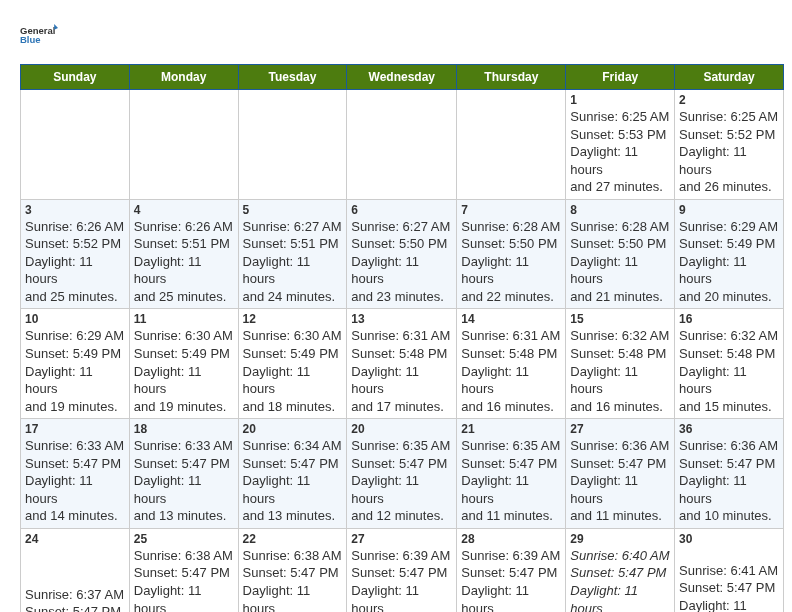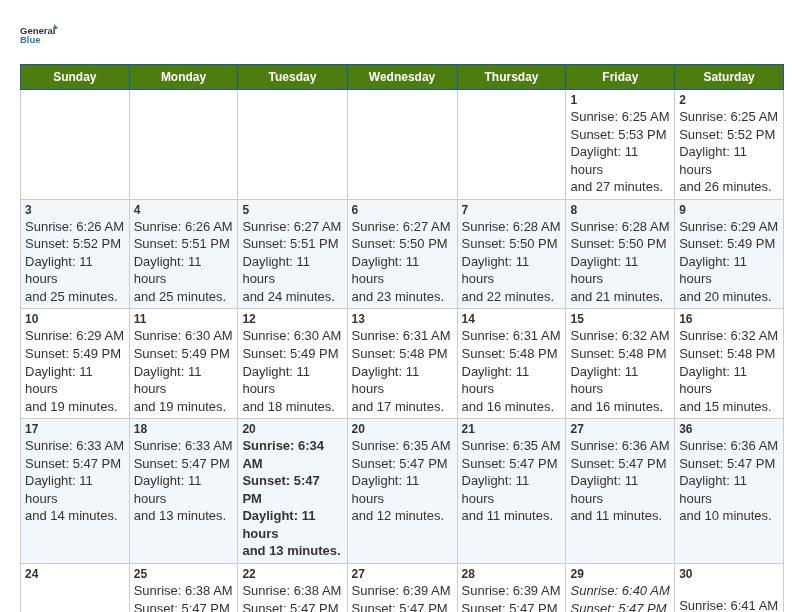--- a/index.html
+++ b/index.html
@@ -242,21 +242,21 @@
           </td>
           <td>
             <div class="day-num">18</div>
             <div class="day-info" style="white-space: pre-line;">Sunrise: 6:33 AM
 Sunset: 5:47 PM
 Daylight: 11 hours
 and 13 minutes.</div>
           </td>
           <td>
             <div class="day-num">20</div>
-            <div class="day-info" style="white-space: pre-line; font-weight: bold;">Sunrise: 6:34 AM
+            <div class="day-info" style="white-space: pre-line;">Sunrise: 6:34 AM
 Sunset: 5:47 PM
 Daylight: 11 hours
 and 13 minutes.</div>
           </td>
           <td>
             <div class="day-num">20</div>
             <div class="day-info" style="white-space: pre-line;">Sunrise: 6:35 AM
 Sunset: 5:47 PM
 Daylight: 11 hours
 and 12 minutes.</div>

